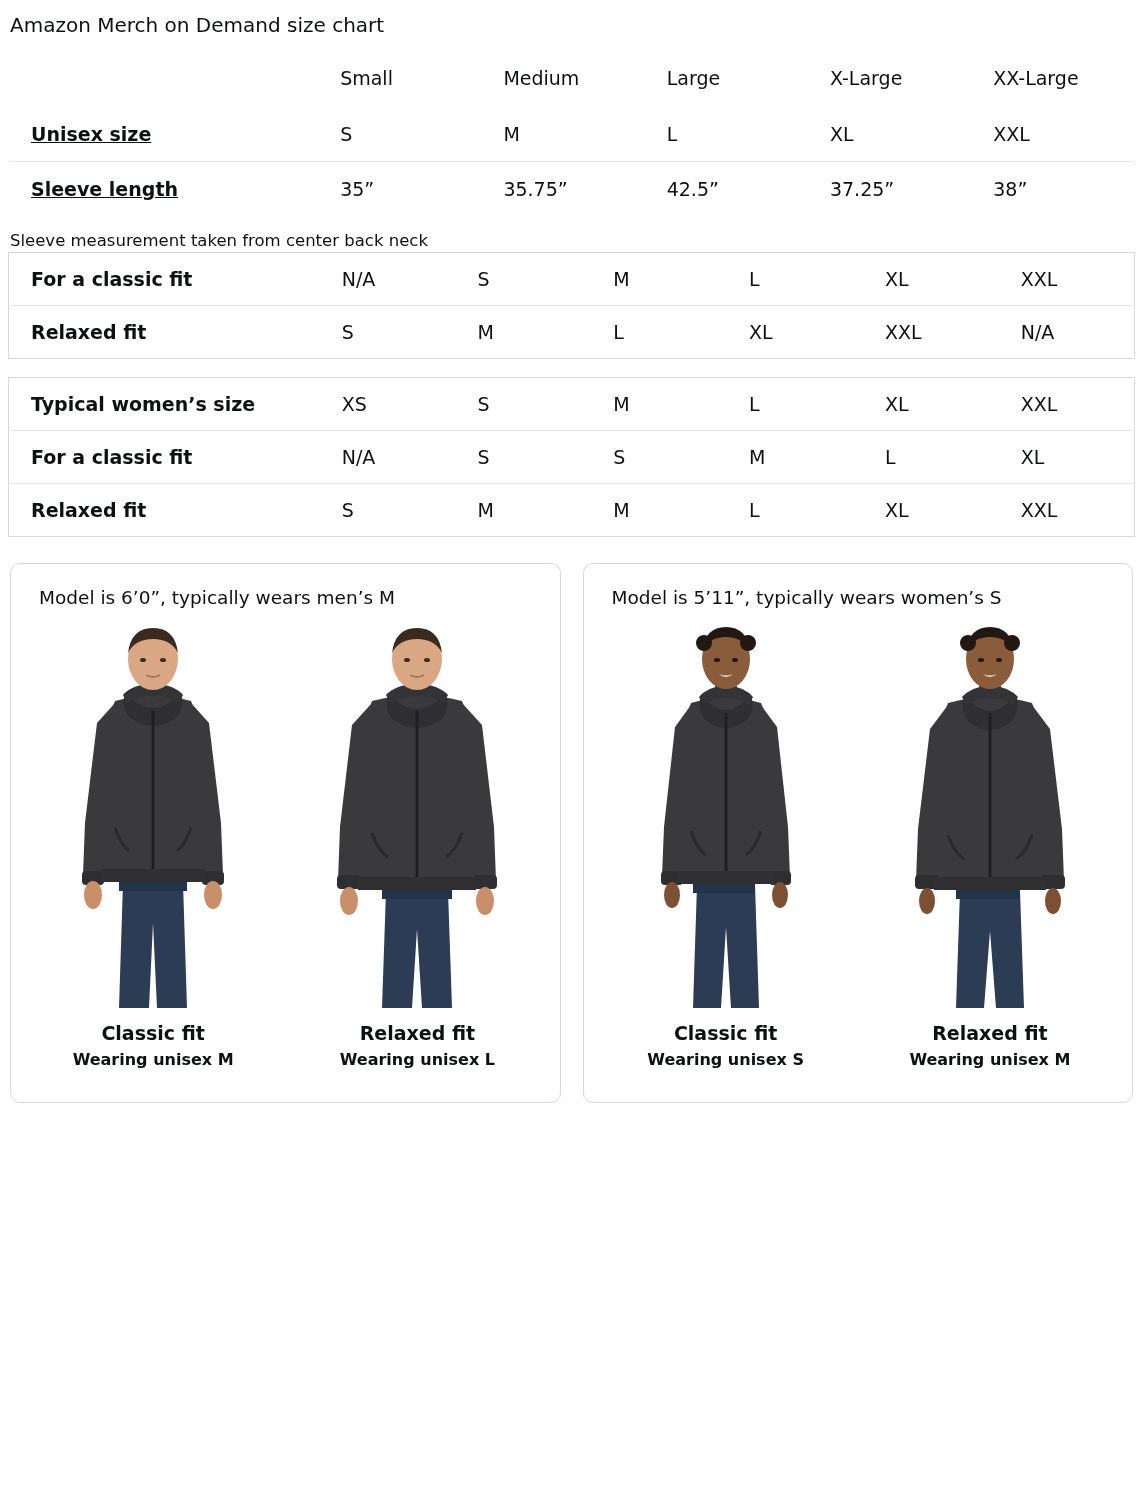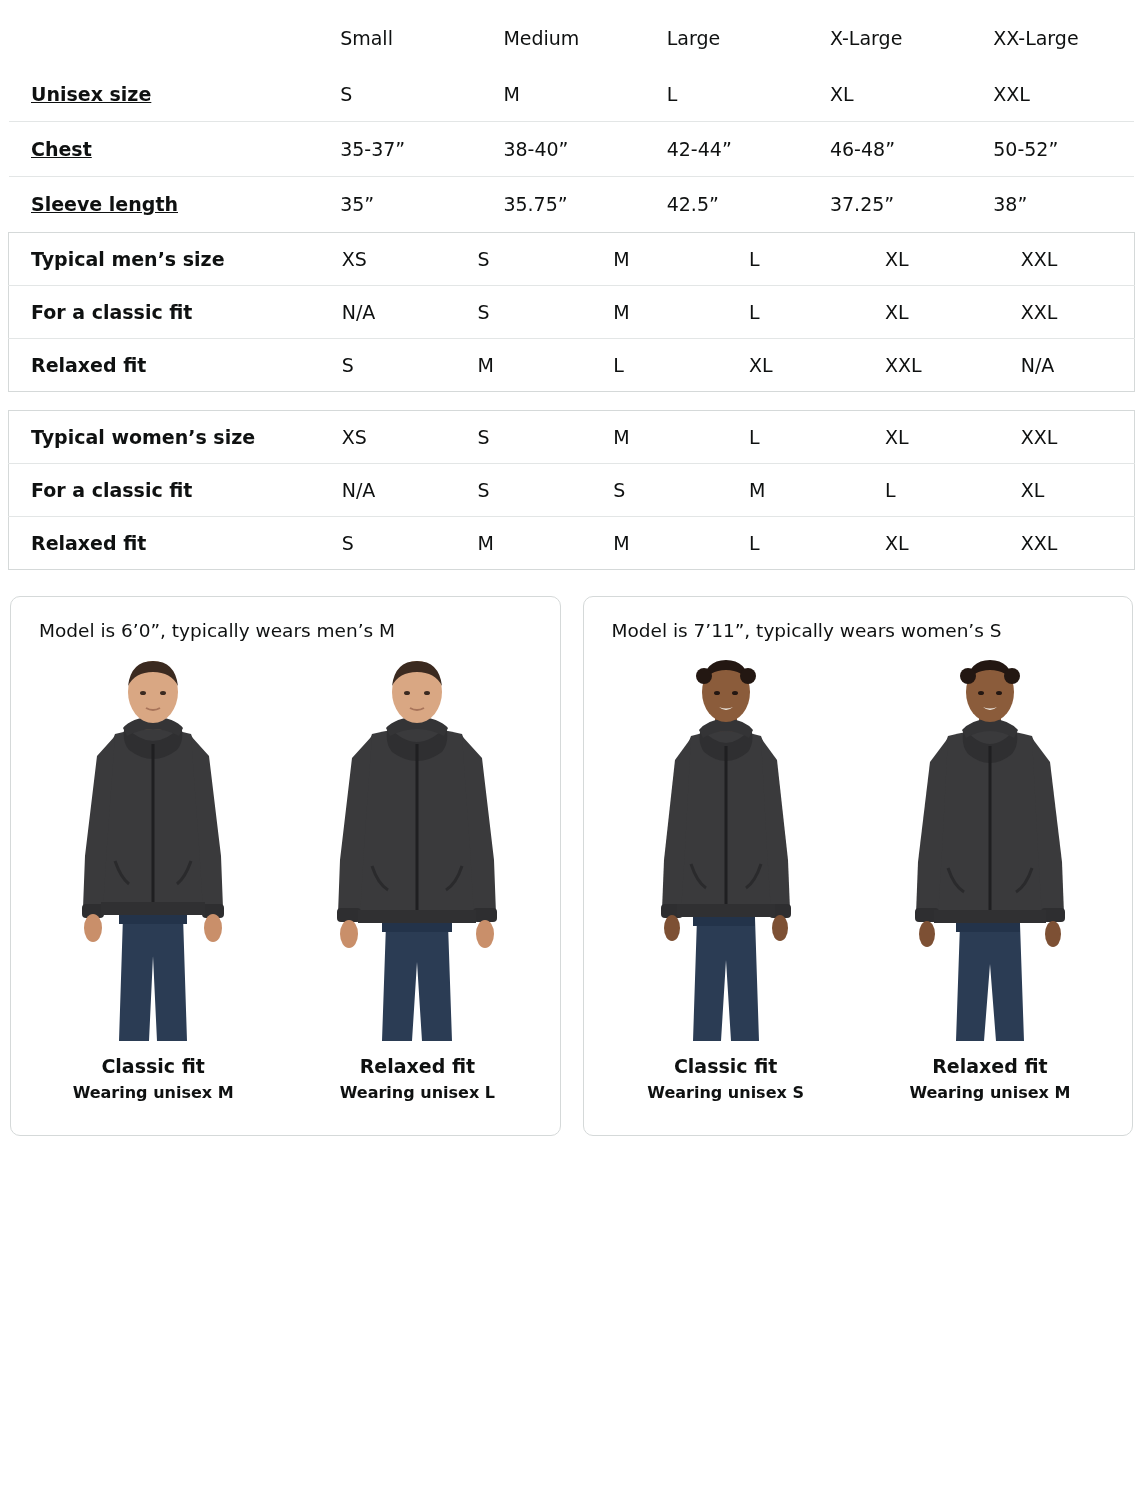--- a/index.html
+++ b/index.html
@@ -145,20 +145,21 @@
     color: #0f1111;
     font-weight: bold;
   }
   svg { display: block; }
 </style>
 </head>
 <body>
 
 <div class="page">
 
+  <div class="doc-title">Amazon Merch on Demand size chart</div>
 
   <table class="size-table">
     <thead>
       <tr>
         <th class="col-head c0"></th>
         <th class="col-head c1">Small</th>
         <th class="col-head c2">Medium</th>
         <th class="col-head c3">Large</th>
         <th class="col-head c4">X-Large</th>
         <th class="col-head c5">XX-Large</th>
@@ -167,51 +168,35 @@
     <tbody>
       <tr>
         <td class="rowhead">Unisex size</td>
         <td>S</td>
         <td>M</td>
         <td>L</td>
         <td>XL</td>
         <td>XXL</td>
       </tr>
       <tr>
-        <td class="rowhead">Chest</td>
-        <td>35-37”</td>
-        <td>38-40”</td>
-        <td>42-44”</td>
-        <td>46-48”</td>
-        <td>50-52”</td>
-      </tr>
-      <tr>
         <td class="rowhead">Sleeve length</td>
         <td>35”</td>
         <td>35.75”</td>
         <td>42.5”</td>
         <td>37.25”</td>
         <td>38”</td>
       </tr>
     </tbody>
   </table>
 
+  <div class="note">Sleeve measurement taken from center back neck</div>
 
 
   <table class="fit-table">
     <tbody>
-      <tr>
-        <td class="rowhead f0">Typical men’s size</td>
-        <td class="f1">XS</td>
-        <td class="f2">S</td>
-        <td class="f3">M</td>
-        <td class="f4">L</td>
-        <td class="f5">XL</td>
-        <td class="f6">XXL</td>
-      </tr>
       <tr>
         <td class="rowhead f0">For a classic fit</td>
         <td class="f1">N/A</td>
         <td class="f2">S</td>
         <td class="f3">M</td>
         <td class="f4">L</td>
         <td class="f5">XL</td>
         <td class="f6">XXL</td>
       </tr>
       <tr>
@@ -331,21 +316,21 @@
             </svg>
           </div>
           <div class="fit-name">Relaxed fit</div>
           <div class="wearing">Wearing unisex L</div>
         </div>
 
       </div>
     </div>
 
     <div class="model-card">
-      <div class="model-caption">Model is 7’11”, typically wears women’s S</div>
+      <div class="model-caption">Model is 5’11”, typically wears women’s S</div>
       <div class="model-figs">
 
         <div class="fig">
           <div class="fig-img">
             <svg width="190" height="385" viewBox="0 0 190 385">
               <path d="M66 262 L124 262 L128 385 L100 385 L95 304 L90 385 L62 385 Z" fill="#2b3c54"></path>
               <rect x="62" y="260" width="62" height="10" fill="#23334a"></rect>
               <rect x="84" y="58" width="22" height="22" fill="#7d5034"></rect>
               <path d="M60 80 Q95 70 130 80 L142 112 L144 260 L46 260 L48 112 Z" fill="#3a3a3c"></path>
               <path d="M70 72 Q95 102 120 72 Q124 86 117 96 Q95 114 73 96 Q66 86 70 72 Z" fill="#2f2f31"></path>

